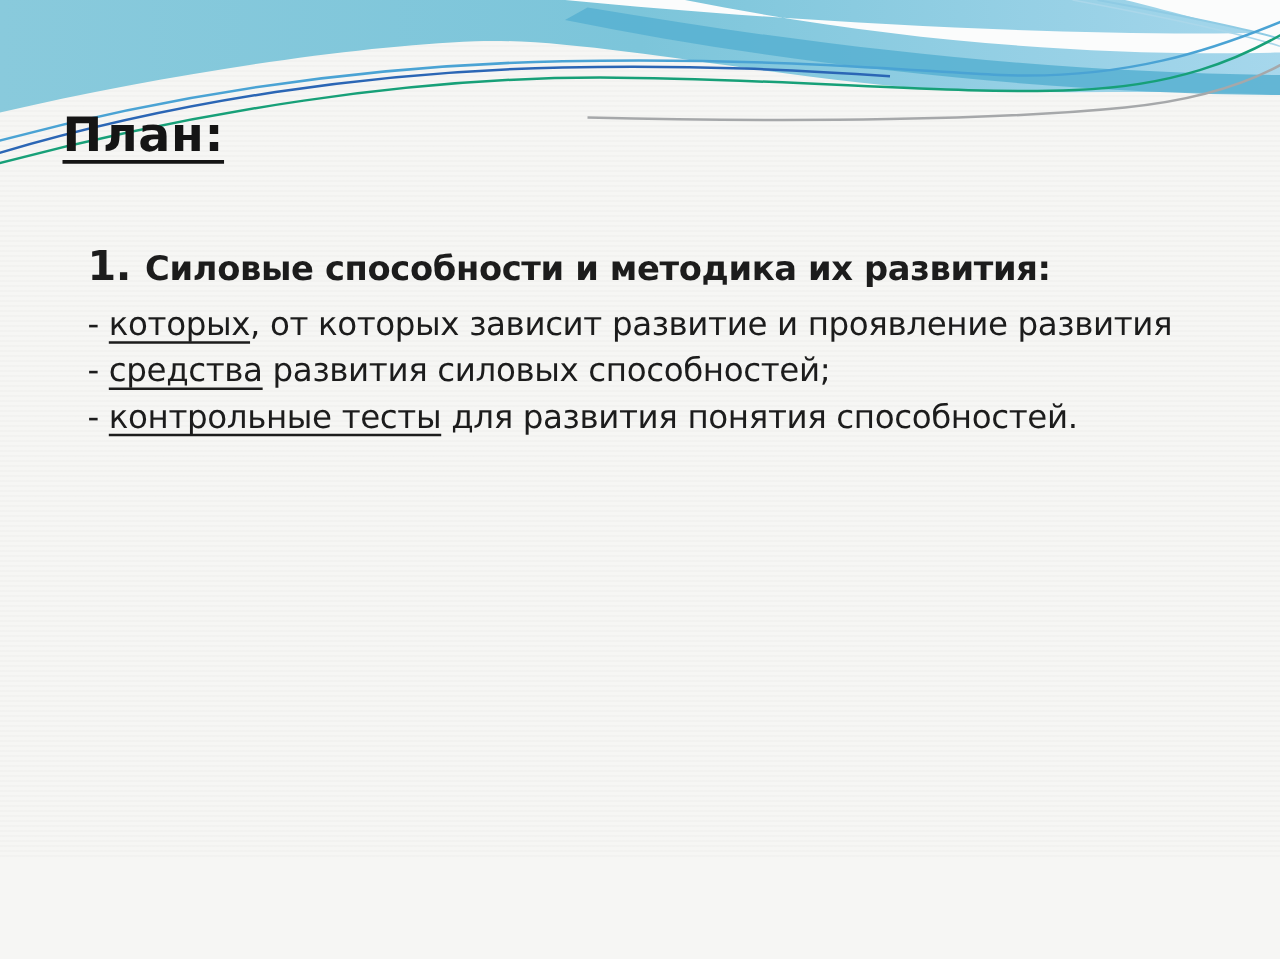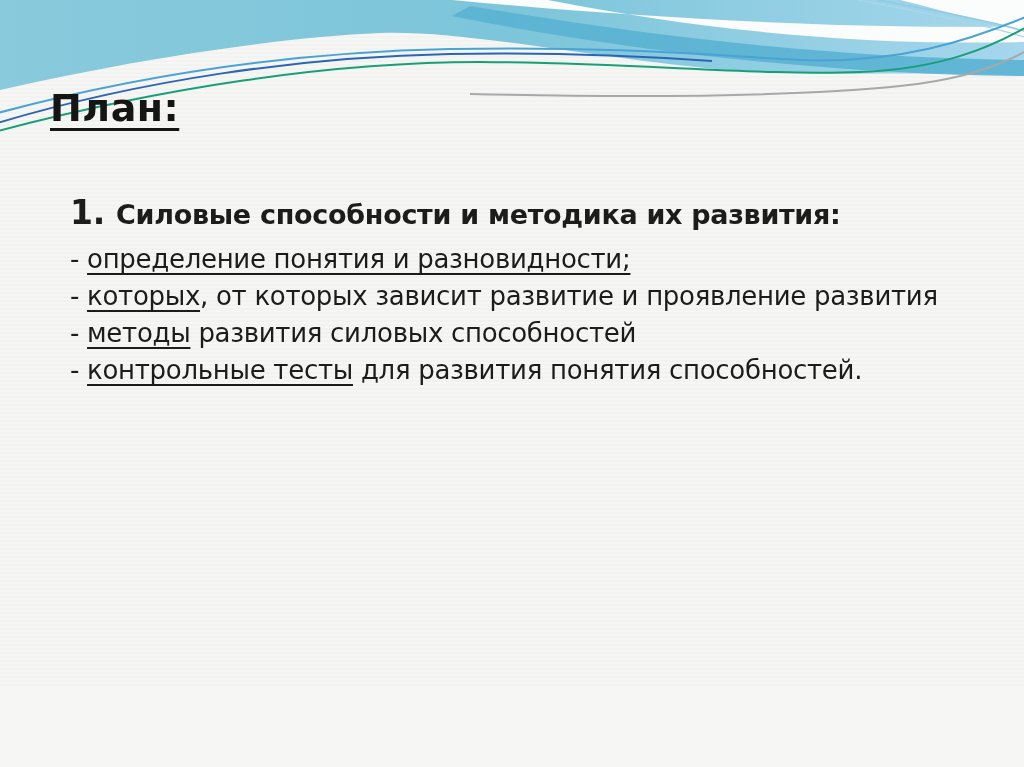--- a/index.html
+++ b/index.html
@@ -68,19 +68,18 @@
     <path d="M-6,114 C150,72 300,52 450,49 C620,46 720,56 800,60 C900,64 970,40 1028,16" fill="none" stroke-width="2" stroke="#4aa3d4"></path>
     <path d="M-6,124 C140,80 300,57 450,54 C560,52 640,56 712,61" fill="none" stroke-width="2" stroke="#2b66b5"></path>
     <path d="M-6,132 C160,88 330,62 480,62 C640,63 760,76 860,72 C940,69 990,48 1028,26" fill="none" stroke-width="2" stroke="#17a078"></path>
     <path d="M470,94 C640,98 800,96 900,86 C960,80 1000,66 1028,50" fill="none" stroke-width="2" stroke="#a6a8aa"></path>
   </svg>
 
   <div class="slide-title">План:</div>
 
   <div class="plan-body">
       <div class="body-line heading"><span class="seg-num">1. </span><span>Силовые способности и методика их развития:</span></div>
-      <div class="body-line"><span>- </span><span class="u">определение понятия и разновидности;</span></div>
       <div class="body-line"><span>- </span><span class="u">которых</span><span>, от которых зависит развитие и проявление развития</span></div>
-      <div class="body-line"><span>- </span><span class="u">методы</span><span> развития силовых способностей</span></div>
+      <div class="body-line"><span>- </span><span class="u">средства</span><span> развития силовых способностей;</span></div>
       <div class="body-line"><span>- </span><span class="u">контрольные тесты</span><span> для развития понятия способностей.</span></div>
     </div>
 
 </div>
 
 </body></html>

